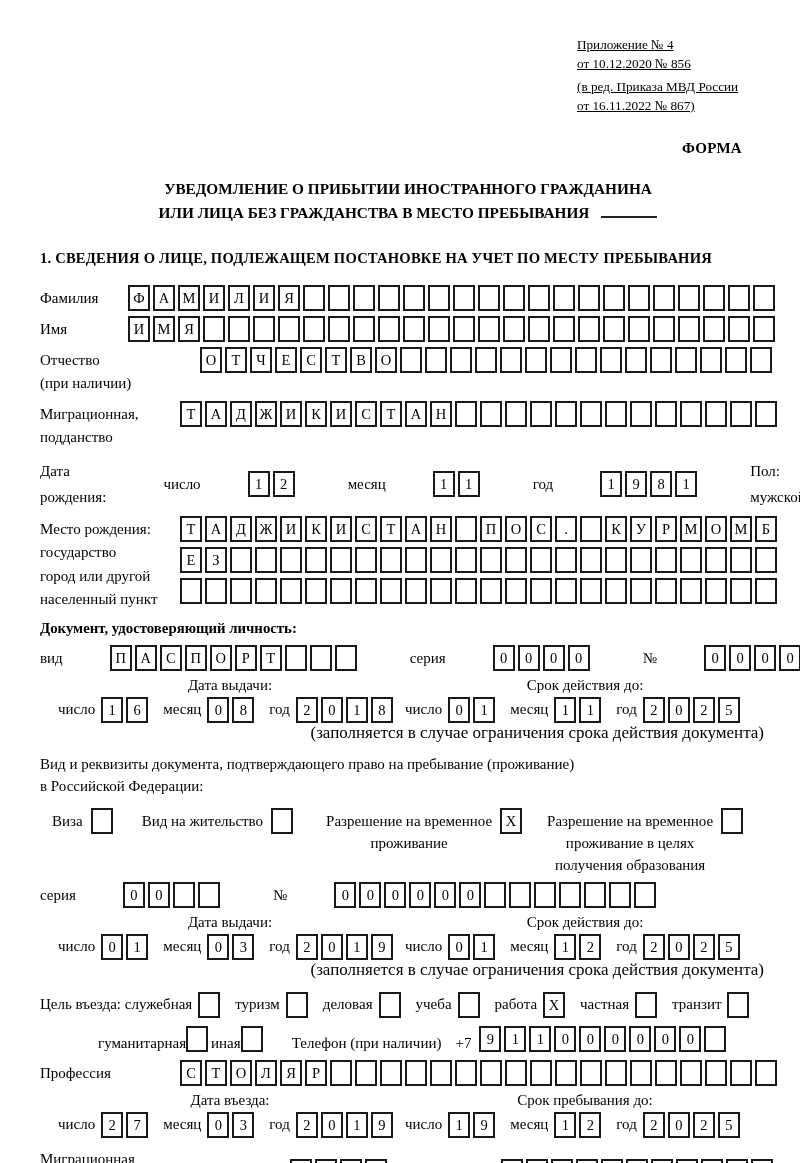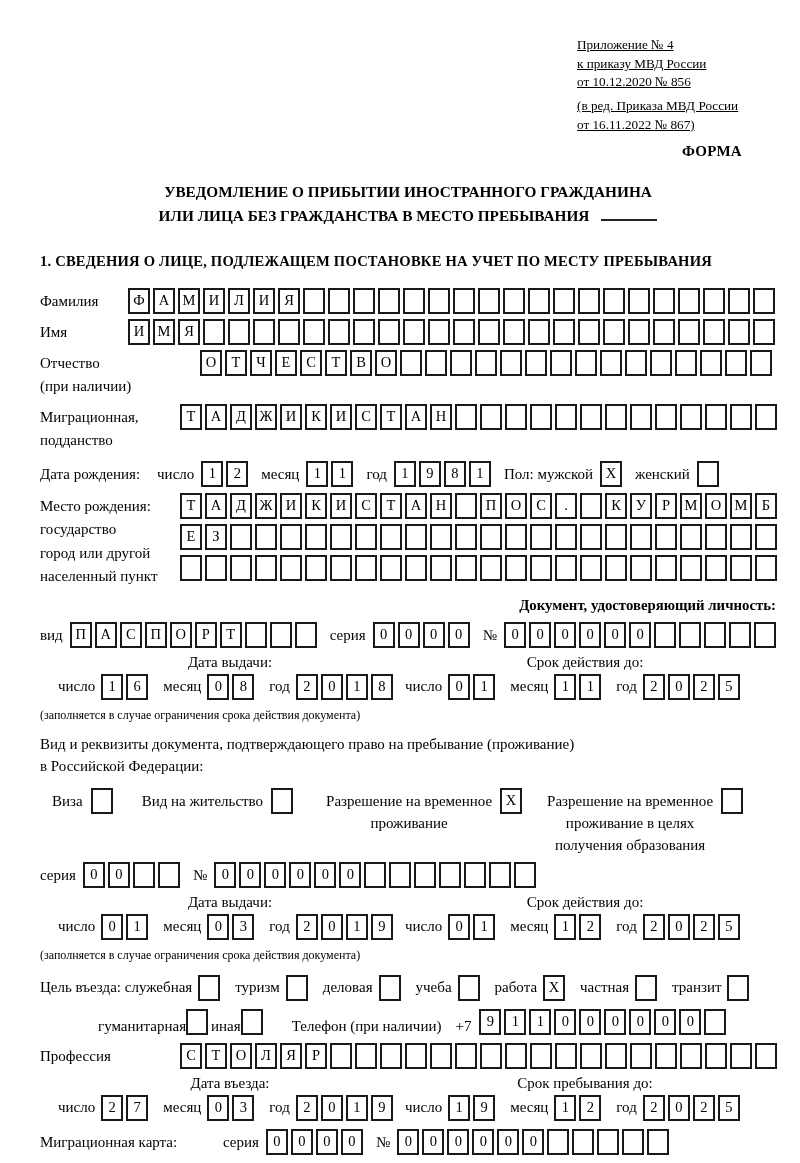--- a/index.html
+++ b/index.html
@@ -7,57 +7,57 @@
   body {
     width:800px; height:1163px; margin:0 auto;
     font-family:"Liberation Serif","DejaVu Serif",serif;
     color:#000; font-size:15px; overflow:hidden;
   }
   .page { width:800px; height:1163px; padding:36px 24px 0 40px; }
 
   
   .appendix { margin-left:537px; font-size:13.2px; line-height:1.42;text-decoration:underline; }
   .appendix .gap { height:5px; }
-  .forma { text-align:right; padding-right:34px; font-weight:bold; font-size:15px; margin-top:8px; letter-spacing:.3px; }
+  .forma { text-align:right; padding-right:34px; font-weight:bold; font-size:15px; margin-top:24px; letter-spacing:.3px; }
 
   
   .title { text-align:center; font-weight:bold; font-size:15.3px; line-height:1.6; margin-top:20px; }
   .blank-line { display:inline-block; width:56px; height:13px; border-bottom:2.6px solid #222; margin-left:12px; }
   .sec-heading { font-weight:bold; font-size:14.6px; margin-top:24px; margin-bottom:18px; letter-spacing:.2px; }
 
   
   .cells { display:flex; flex-wrap:nowrap; }
   .cell {
     display:inline-flex; align-items:center; justify-content:center;
     width:22px; height:26px; border:2px solid #191919; margin-right:3px;
     font-size:14.5px; line-height:1; background:#fff; flex:0 0 auto;
   }
   .frow { display:flex; align-items:flex-start; margin-bottom:5px; }
-  .frow.center { align-items:center; }
+  .frow.center { align-items:center;gap:40px; }
   .lbl { line-height:26px; }
   .w88 { width:88px; flex:0 0 88px; }
   .w140 { width:140px; flex:0 0 140px; }
   .w160 { width:160px; flex:0 0 160px; }
   .mllbl { line-height:23.5px; padding-top:2px; }
   .rowgap > .cells { margin-bottom:5px; }
   .inline-lbl { margin:0 7px 0 10px; line-height:26px; }
   .inline-lbl.first { margin-left:0; }
 
   
   .dates-headers { display:flex; margin-top:6px; }
   .dates-headers .h1 { width:380px; text-align:center; }
   .dates-headers .h2 { width:330px; text-align:center; }
   .dates-line { display:flex; align-items:center; margin-top:3px; }
   .dgroup { display:flex; align-items:center; }
   .dgroup .dl { margin-right:6px; }
   .dgroup .dl2 { margin:0 6px 0 12px; }
   .dg-left { width:365px; flex:0 0 365px; padding-left:18px; }
-  .note-right { text-align:left; font-size:12px; padding-right:12px; margin-top:8px; }
-
-  .center-bold { text-align:right; font-weight:bold; font-size:14.8px; margin:8px 0 8px; }
+  .note-right { text-align:right; font-size:17px; padding-right:12px; margin-top:0; }
+
+  .center-bold { text-align:left; font-weight:bold; font-size:14.8px; margin:8px 0 8px; }
 
   .para { margin-top:10px; line-height:1.5; }
 
   
   .options-row { display:flex; align-items:flex-start; margin:10px 12px 6px; }
   .opt { display:flex; align-items:flex-start; }
   .opt .olbl { line-height:26px; margin-right:8px; }
   .opt .ml { text-align:center; line-height:22px; padding-top:2px; margin-right:8px; }
   .cb { flex:0 0 auto; }
 
@@ -68,21 +68,20 @@
   .phone-lbl { margin:0 14px 0 26px; }
   .phone-prefix { margin-right:8px; }
 </style>
 </head>
 <body>
 
 <div class="page">
 
   <div class="appendix">
     <div>Приложение № 4</div>
-    <div>к приказу МВД России</div>
     <div>от 10.12.2020 № 856</div>
     <div class="gap"></div>
     <div>(в ред. Приказа МВД России</div>
     <div>от 16.11.2022 № 867)</div>
   </div>
 
   <div class="forma">ФОРМА</div>
 
   <div class="title">
     <div>УВЕДОМЛЕНИЕ О ПРИБЫТИИ ИНОСТРАННОГО ГРАЖДАНИНА</div>

